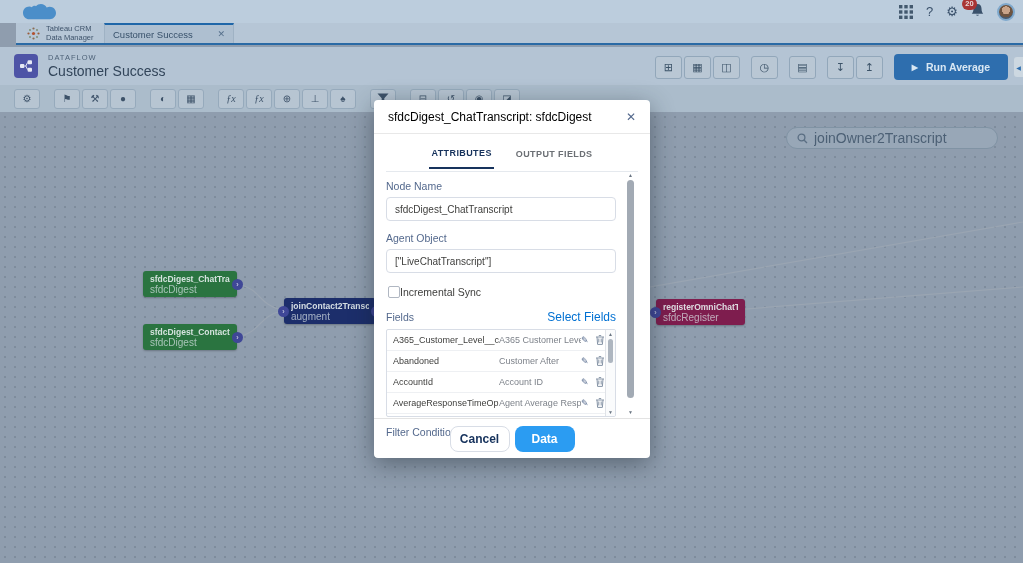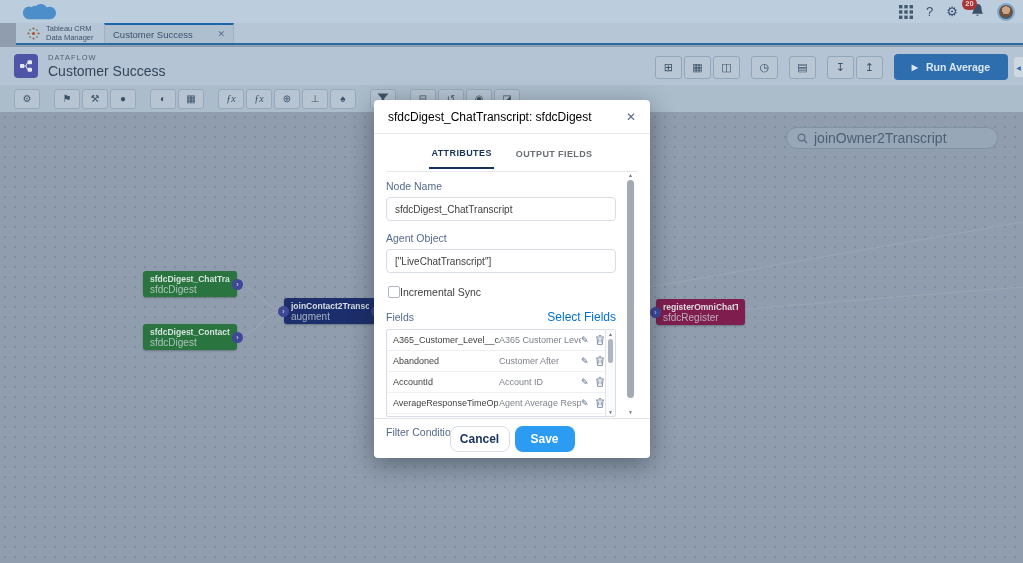--- a/index.html
+++ b/index.html
@@ -397,17 +397,17 @@
     </div>
 
     <div class="m-scrollbar">
       <span class="sb-arrow m-sb-up">▲</span>
       <div class="m-thumb"></div>
       <span class="sb-arrow m-sb-dn">▼</span>
     </div>
 
     <div class="m-footer">
       <button class="btn btn-cancel">Cancel</button>
-      <button class="btn btn-save" style="background: rgb(43, 156, 242);">Save</button>
+      <button class="btn btn-save" style="background: rgb(43, 156, 242);">Data</button>
     </div>
   </div>
 
 </div>
 
 </body></html>

